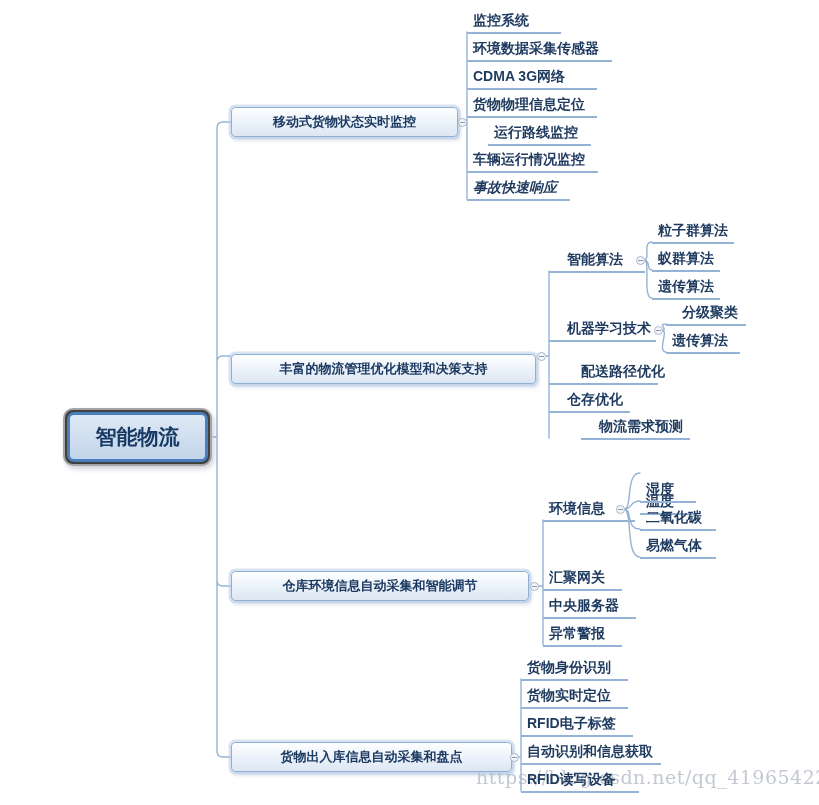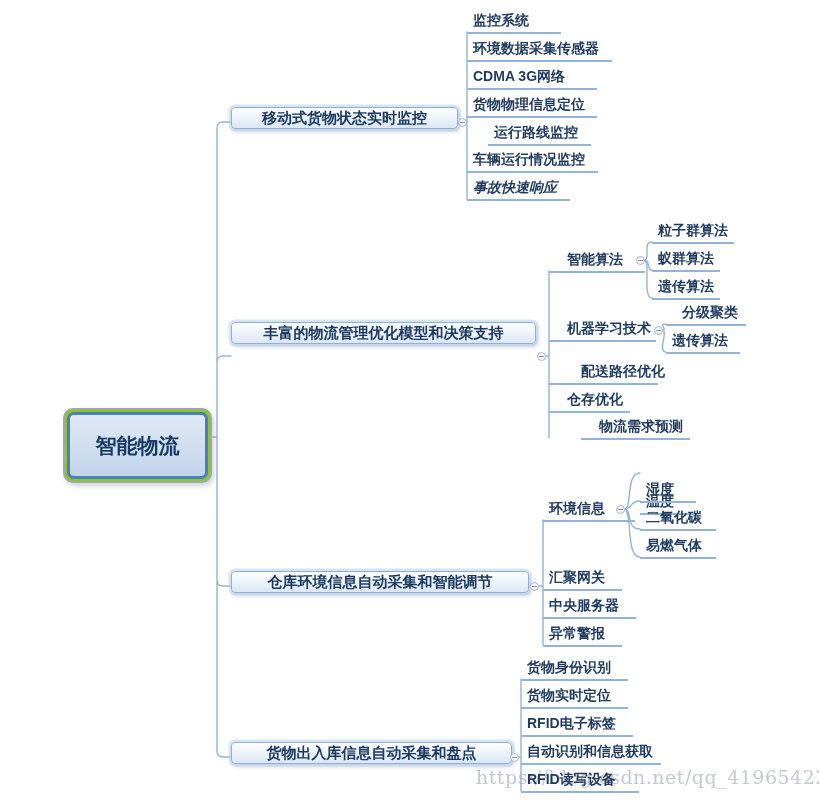--- a/index.html
+++ b/index.html
@@ -2,28 +2,28 @@
 <html><head>
 <meta charset="utf-8">
 <style>
   html,body{margin:0;padding:0;background:#ffffff;}
   #canvas{position:relative;width:819px;height:805px;background:#ffffff;overflow:hidden;
           font-family:"Liberation Sans","DejaVu Sans",sans-serif;}
   #wires{position:absolute;left:0;top:0;z-index:2;}
   .leaf{position:absolute;box-sizing:border-box;height:23px;z-index:3;
         font-size:14px;line-height:19px;font-weight:600;color:#1e3a5f;
         border-bottom:2px solid #95b3d7;padding:0 4px 2px 6px;white-space:nowrap;overflow:visible;}
-  .branch{position:absolute;box-sizing:border-box;height:22px;z-index:3;
+  .branch{position:absolute;box-sizing:border-box;height:30px;z-index:3;
         display:flex;align-items:center;justify-content:center;white-space:nowrap;
-        font-size:15px;font-weight:600;color:#1c3a61;
+        font-size:13px;font-weight:600;color:#1c3a61;
         background:linear-gradient(180deg,#feffff,#eaf1f9 55%,#dce7f3);
         border:1px solid #8fafd4;border-radius:4px;
         box-shadow:0 0 0 2.5px rgba(186,206,232,0.55),2px 3px 4px rgba(150,170,200,0.45);}
-  .root-outer{position:absolute;left:63px;top:408px;width:149px;height:75px;z-index:3;
-        box-sizing:border-box;border:2px solid #a5a5a5;border-radius:10px;background:#84cc16;
+  .root-outer{position:absolute;left:63px;top:408px;width:149px;height:58px;z-index:3;
+        box-sizing:border-box;border:2px solid #a5a5a5;border-radius:10px;background:#404040;
         padding:2px;box-shadow:2px 3px 5px rgba(120,130,150,0.35);}
   .root-inner{width:100%;height:100%;box-sizing:border-box;border:3px solid #4a7ebc;border-radius:7px;
         background:linear-gradient(180deg,#dfe9f4,#c2d4ea);
         display:flex;align-items:center;justify-content:center;
         font-size:21px;font-weight:700;color:#173a64;}
   .collapse{position:absolute;width:9px;height:9px;box-sizing:border-box;z-index:4;
         border:1px solid #a9b6c9;border-radius:50%;background:#f4f6fa;
         display:flex;align-items:center;justify-content:center;}
   .collapse i{display:block;width:5px;height:1px;background:#8b98ad;}
   .watermark{position:absolute;left:476px;top:766px;z-index:1;
@@ -60,21 +60,21 @@
                M624 509 C633 509 625 529 640 529
                M624 509 C633 509 625 557 640 557"></path>
     </g>
   </svg>
 
   <div class="root-outer">
     <div class="root-inner">智能物流</div>
   </div>
 
   <div class="branch" style="left:231px;top:107px;width:227px;">移动式货物状态实时监控</div>
-  <div class="branch" style="left:231px;top:322px;width:305px;text-align:right;">丰富的物流管理优化模型和决策支持</div>
+  <div class="branch" style="left:231px;top:354px;width:305px;text-align:right;">丰富的物流管理优化模型和决策支持</div>
   <div class="branch" style="left:231px;top:571px;width:298px;">仓库环境信息自动采集和智能调节</div>
   <div class="branch" style="left:231px;top:742px;width:281px;">货物出入库信息自动采集和盘点</div>
 
   <div class="collapse" style="left:457.5px;top:117.5px;">
       <i></i>
     </div>
   <div class="collapse" style="left:536.5px;top:351.5px;">
       <i></i>
     </div>
   <div class="collapse" style="left:529.5px;top:581.5px;">

